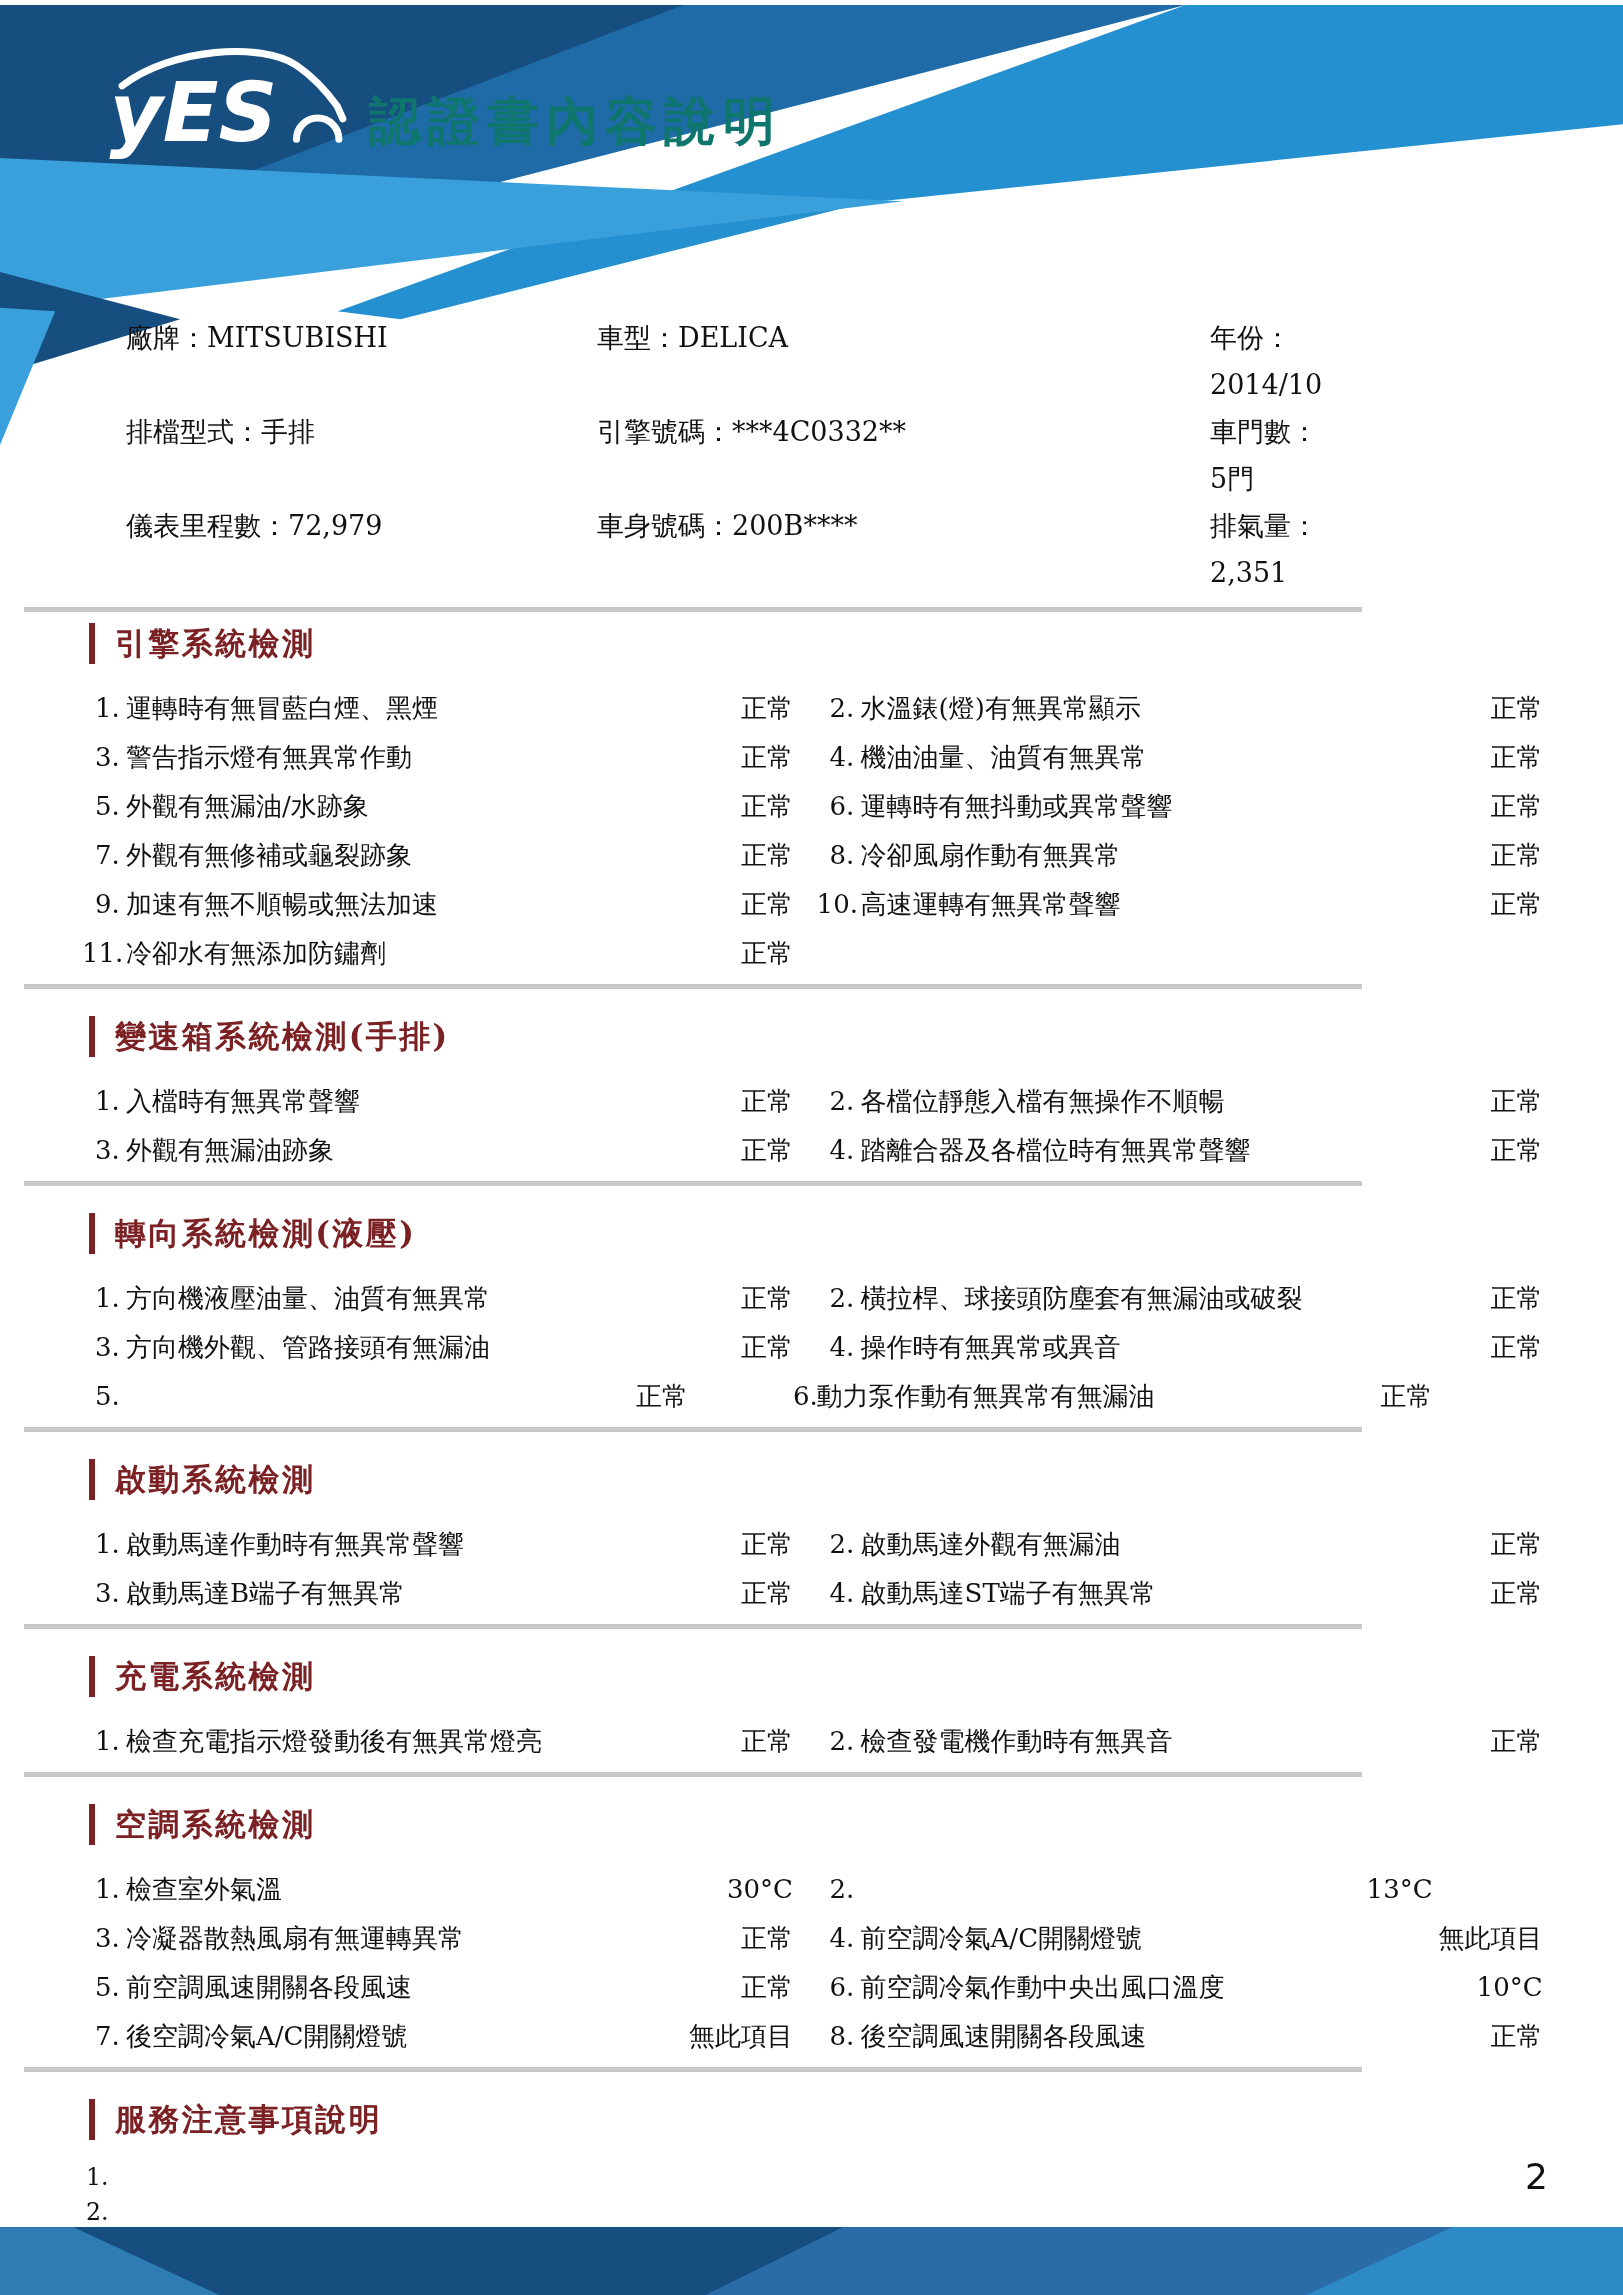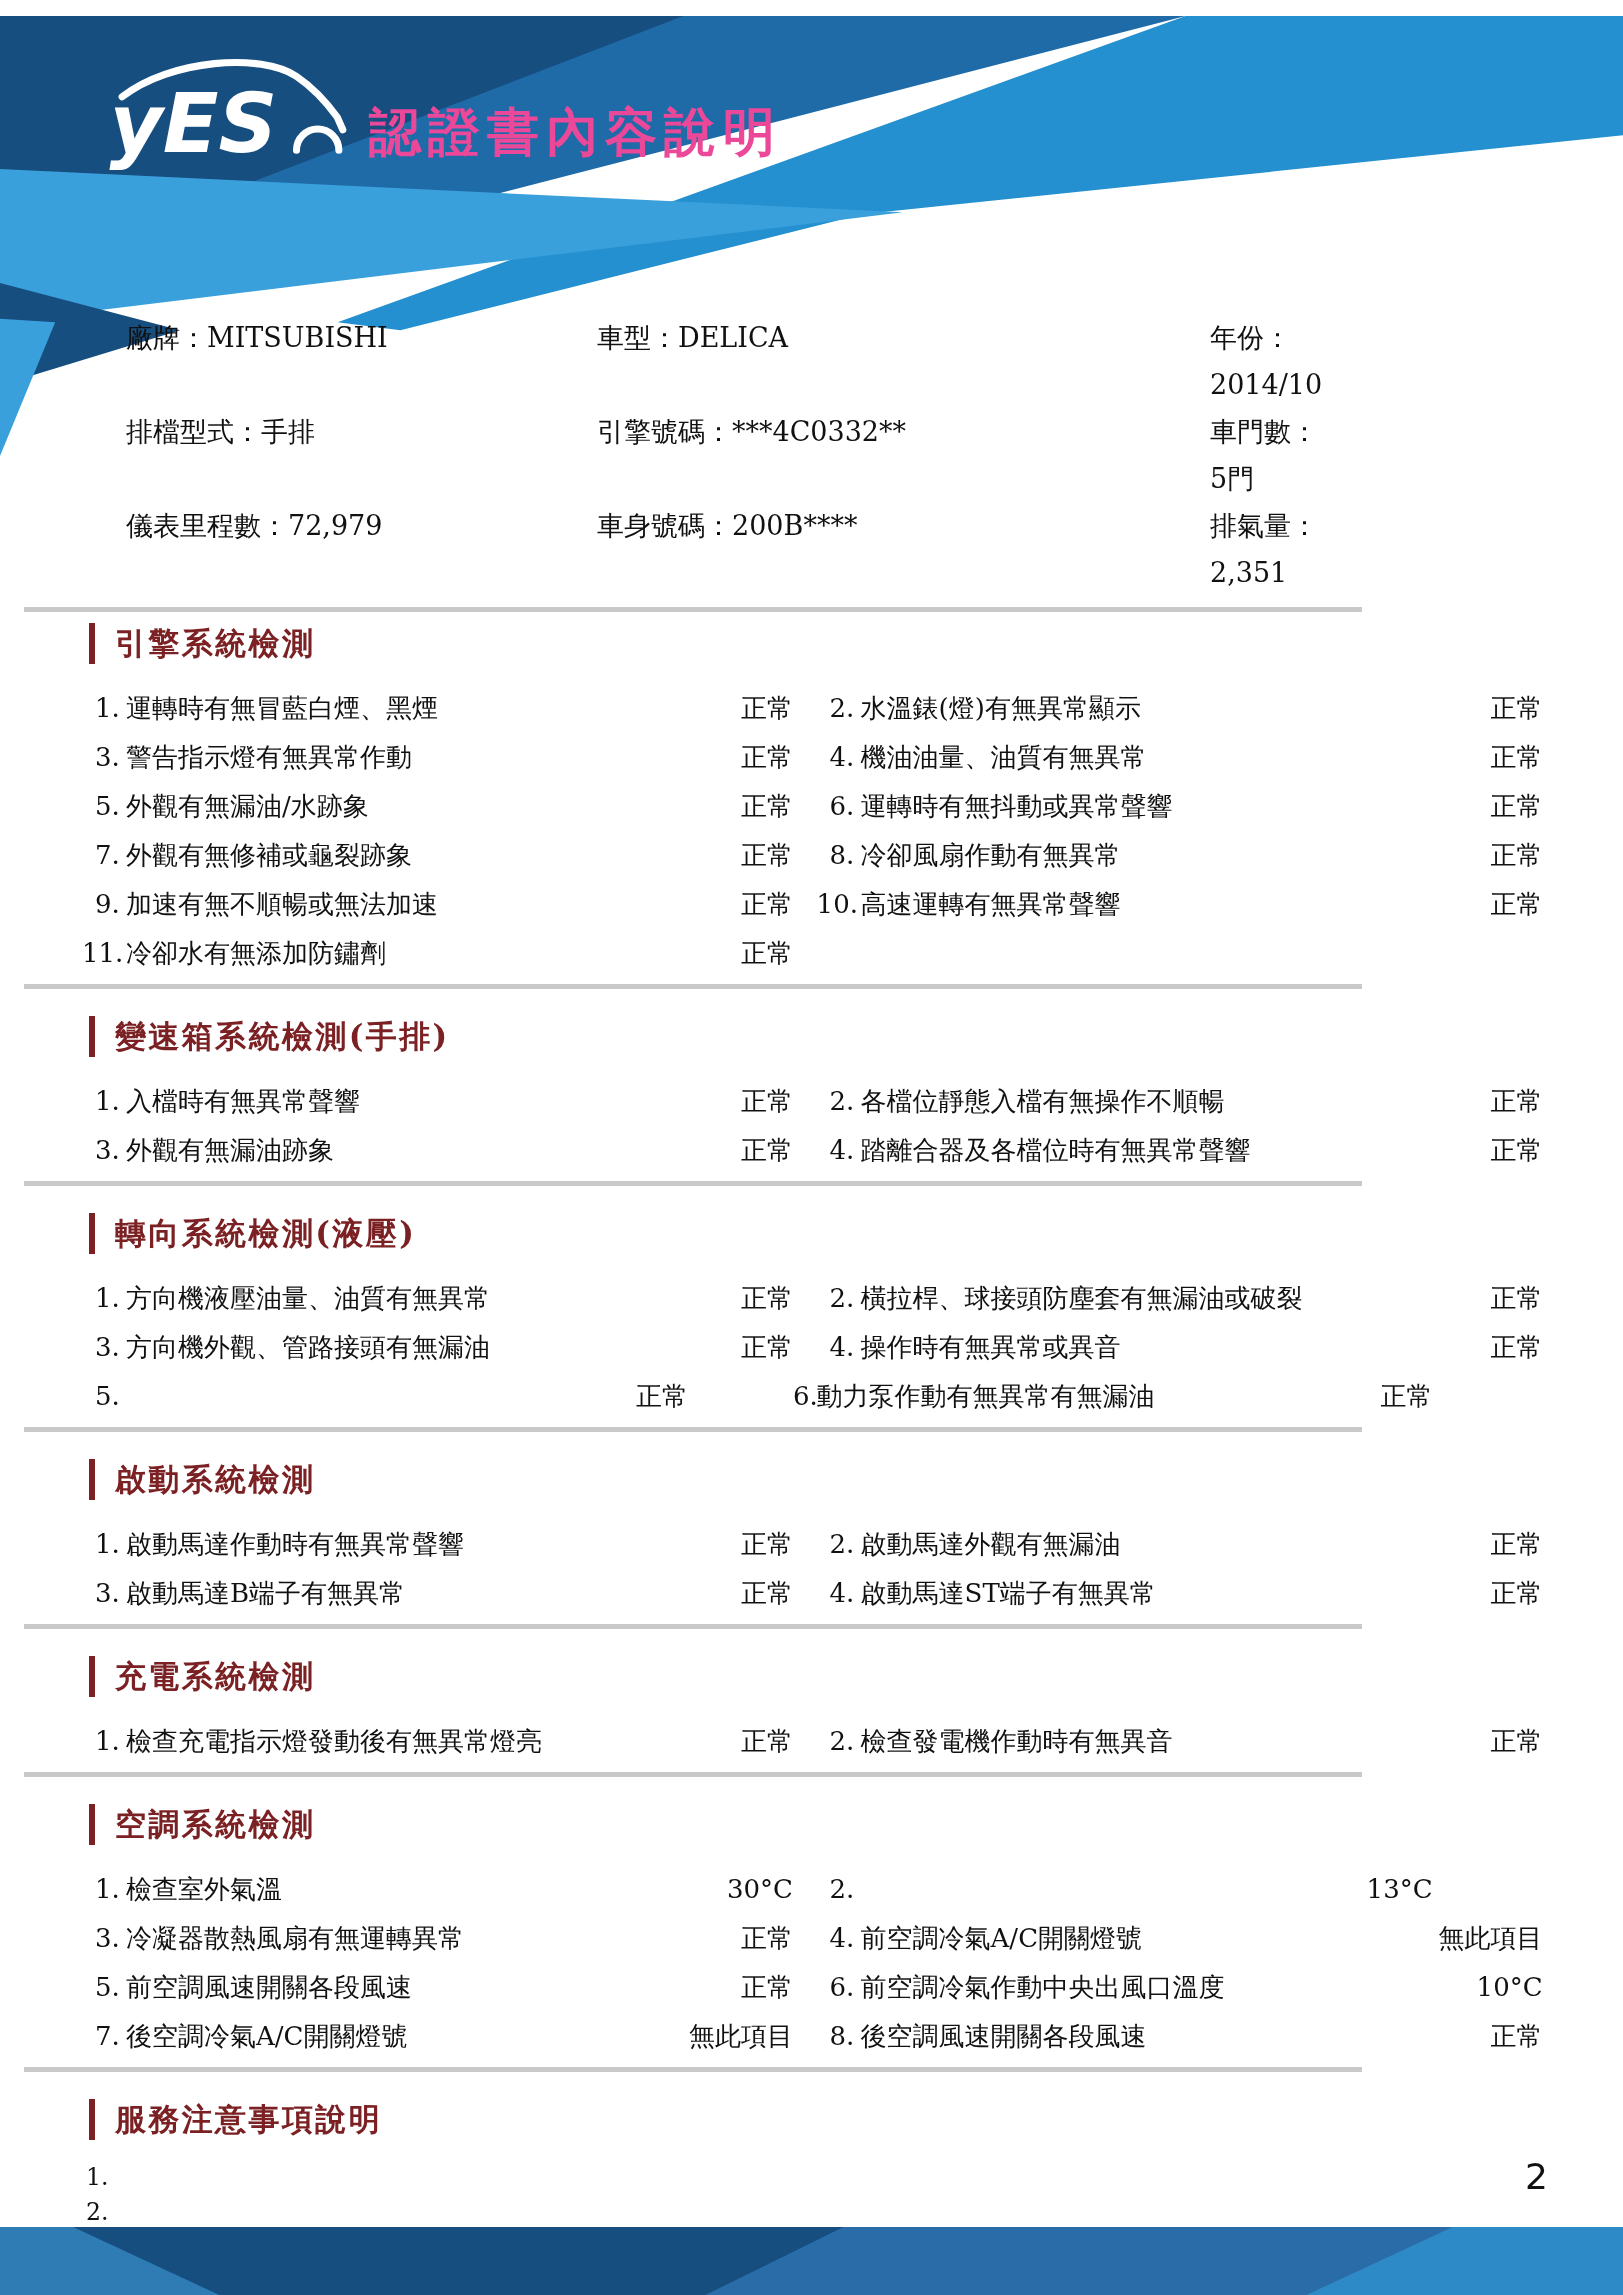--- a/index.html
+++ b/index.html
@@ -1,31 +1,31 @@
 <!DOCTYPE html>
 <html style="font-size:12.6px"><head>
 <meta charset="utf-8">
 <style>
   html,body{margin:0;padding:0}
   body{
     width:1623px;height:2295px;position:relative;background:#fff;overflow:hidden;
     font-family:"DejaVu Serif","Liberation Serif",serif;color:#111;
   }
   
-  .hdr{position:absolute;top:16px;left:0;width:1623px;height:440px}
+  .hdr{position:absolute;top:5px;left:0;width:1623px;height:440px}
   .hdr .ly{position:absolute;inset:0}
   .ly-med  {background:#1f6ba8;clip-path:polygon(0 0,73.05% 0,0 69.6%)}
   .ly-navy {background:#174e80;clip-path:polygon(0 0,42.1% 0,0 59.8%)}
   .ly-bright{background:#2490d0;clip-path:polygon(73.05% 0,100% 0,100% 27.1%,53.2% 45%,24.67% 71.4%,20.8% 69.6%)}
   .ly-light{background:#3aa0dc;clip-path:polygon(0 34.8%,55.63% 44.6%,0 69.6%)}
   .ly-navy2{background:#174e80;clip-path:polygon(0 60.7%,11.1% 71.4%,0 83.9%)}
   .ly-tail {background:#3aa0dc;clip-path:polygon(0 68.8%,3.4% 69.6%,0 100%)}
   .logo{position:absolute;left:108px;top:35px;width:267px;height:134px}
   .hdr-title{
-    position:absolute;left:369px;top:82px;color:#ec4899;font-weight:bold;font-size:52px;
+    position:absolute;left:369px;top:82px;color:#0f766e;font-weight:bold;font-size:52px;
     letter-spacing:7px;font-family:Liberation Serif, serif;white-space:nowrap;
   }
   
   .content{position:absolute;top:314px;left:0;width:1386px}
   .info-grid{
     margin:0 71px 11px 126px;display:grid;grid-template-columns:471px 613px 1fr;
     font-size:27px;line-height:47px;
   }
   .hr{height:4.7px;background:#c9c9c9;margin:0 23.6px}
   .sec-title{display:flex;margin:27px 6px 19px 89px}

